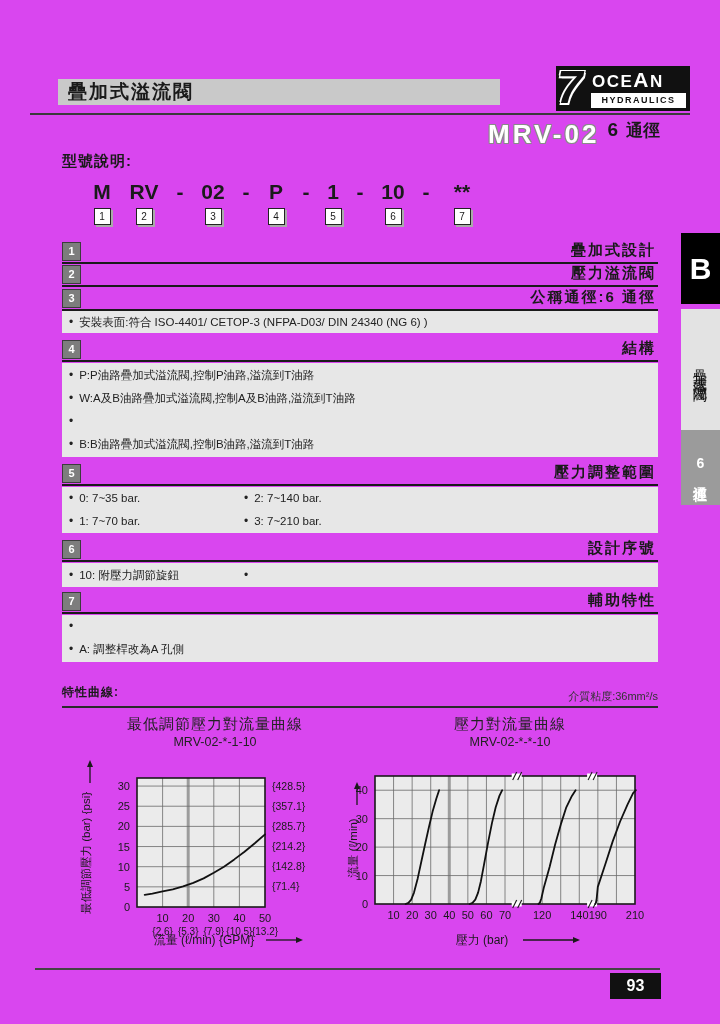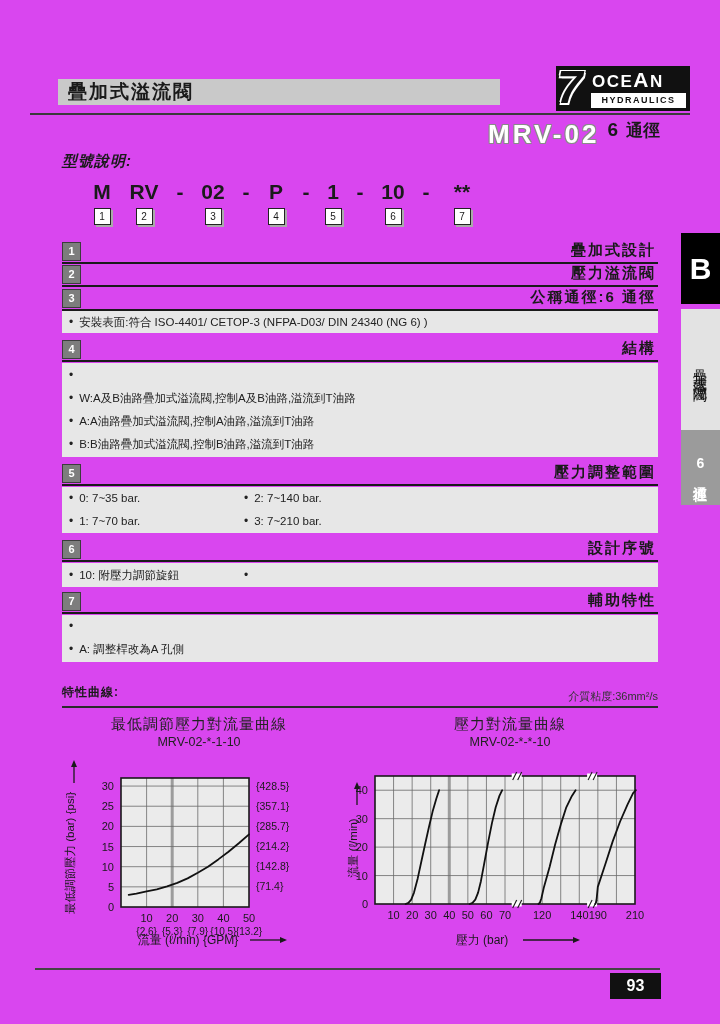--- a/index.html
+++ b/index.html
@@ -14,21 +14,21 @@
   .logo .ocean{position:absolute;left:36px;top:2px;font-size:17px;font-weight:bold;color:#fff;letter-spacing:1.5px;}
   .logo .ocean .bigA{font-size:21px;}
   .logo .hyd{position:absolute;left:34px;bottom:2px;right:3px;height:15px;background:#fff;border:1px solid #111;
         font-size:9px;font-weight:bold;letter-spacing:1.5px;color:#111;text-align:center;line-height:14px;}
   .head-rule{position:absolute;left:30px;top:113px;width:660px;height:2px;background:#3a3a3a;}
   .mrv-line{position:absolute;top:119px;right:60px;display:flex;align-items:flex-start;gap:8px;}
   .mrv-outline{font-size:26px;font-weight:bold;letter-spacing:3px;color:#fff;
         text-shadow:-1px -1px 0 #8a8a8a,1px -1px 0 #8a8a8a,-1px 1px 0 #8a8a8a,1px 1px 0 #8a8a8a;}
   .mrv-size-n{font-size:19px;font-weight:bold;}
   .mrv-size-t{font-size:17px;font-weight:bold;}
-  .model-label{position:absolute;left:62px;top:152px;font-size:15px;font-weight:bold;letter-spacing:1px;font-style:italic;}
+  .model-label{position:absolute;left:62px;top:152px;font-size:15px;font-weight:bold;letter-spacing:1px;}
   
   .code-row{position:absolute;left:85px;top:180px;display:flex;}
   .code-col{text-align:center;}
   .code-token{font-size:21px;font-weight:bold;line-height:24px;}
   .code-box{width:15px;height:15px;margin:4px auto 0;background:#fff;border:1px solid #222;
         box-shadow:2px 2px 0 #aaa;font-size:10px;line-height:15px;text-align:center;}
   .code-box.hidden{visibility:hidden;}
   .w1{width:34px}.w2{width:50px}.wd{width:22px}.w3{width:44px}.w4{width:38px}.w5{width:32px}.w6{width:44px}.w7{width:50px}
   
   .sec{position:absolute;left:62px;width:596px;height:22px;border-bottom:2px solid #1a1a1a;}
@@ -51,21 +51,21 @@
   .b6{top:563px;height:24px}
   .b6 .bullet{line-height:24px;}
   .s7{top:590px}
   .b7{top:615px;height:47px}
   
   .curves-label{position:absolute;left:62px;top:684px;font-size:12px;font-weight:bold;letter-spacing:1px;}
   .curves-visc{position:absolute;top:689px;right:62px;font-size:11px;color:#333;}
   .curves-rule{position:absolute;left:62px;top:706px;width:596px;height:1.5px;background:#2a2a2a;}
   
   .chart-wrap{position:absolute;top:714px;text-align:center;}
-  .cw-left{left:44px;width:310px;}
+  .cw-left{left:60px;width:310px;}
   .cw-right{left:345px;width:330px;padding-right:0;}
   .chart-title{font-size:15px;line-height:20px;letter-spacing:1px;color:#222;}
   .chart-sub{font-size:12.5px;line-height:17px;color:#222;}
   
   .tab-b{position:absolute;left:681px;top:233px;width:39px;height:71px;background:#000;color:#fff;
         font-size:30px;font-weight:bold;text-align:center;line-height:71px;}
   .tab-light{position:absolute;left:681px;top:309px;width:39px;height:121px;background:#e3e3e3;}
   .tab-gray{position:absolute;left:681px;top:430px;width:39px;height:75px;background:#9b9b9b;}
   .vtext{writing-mode:vertical-rl;text-orientation:upright;margin:0 auto;height:100%;
         display:flex;align-items:center;justify-content:center;width:100%;}
@@ -169,28 +169,28 @@
       </div>
   </div>
 
   <div class="sec s4">
     <div class="numbox">4</div>
     <div class="stitle">結構</div>
   </div>
   <div class="band b4">
     <div class="bullet">
         <span class="dot">•</span>
+        <span>P:P油路疊加式溢流閥,控制P油路,溢流到T油路</span>
       </div>
     <div class="bullet">
         <span class="dot">•</span>
         <span>W:A及B油路疊加式溢流閥,控制A及B油路,溢流到T油路</span>
       </div>
     <div class="bullet">
         <span class="dot">•</span>
-        <span>A:A油路疊加式溢流閥,控制A油路,溢流到T油路</span>
       </div>
     <div class="bullet">
         <span class="dot">•</span>
         <span>B:B油路疊加式溢流閥,控制B油路,溢流到T油路</span>
       </div>
   </div>
 
   <div class="sec s5">
     <div class="numbox">5</div>
     <div class="stitle">壓力調整範圍</div>

